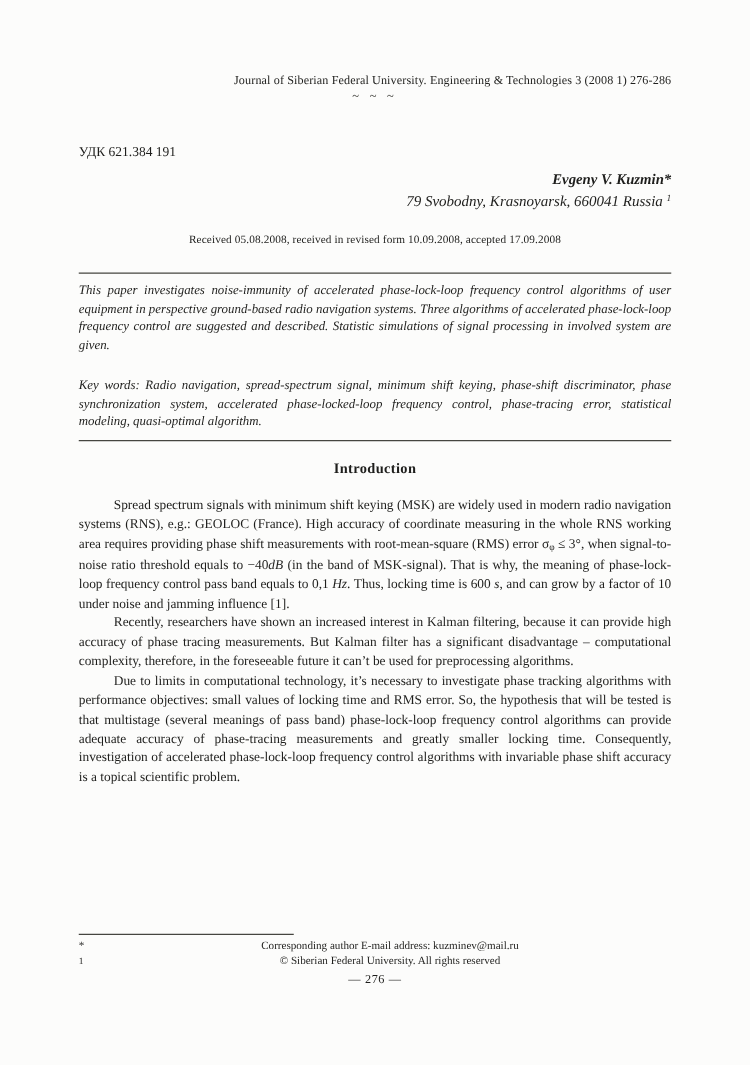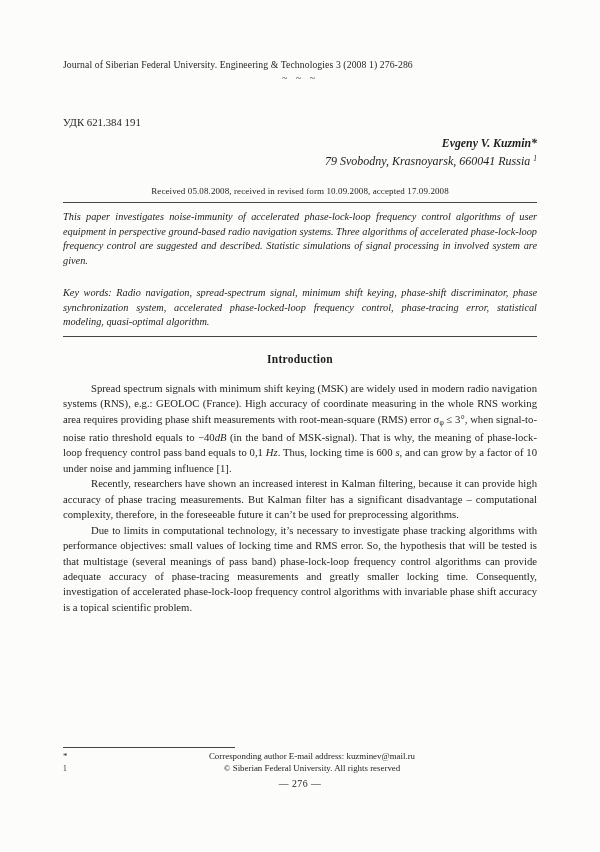--- a/index.html
+++ b/index.html
@@ -6,31 +6,31 @@
   .page {
     position: relative;
     width: 600px; height: 852px;
     box-sizing: border-box;
     padding: 59px 63px 0 63px;
     background: #fcfcfb;
     color: #1e1e1c;
     font-family: "Liberation Serif", serif;
     overflow: hidden;
   }
-  .journal-line { font-size: 9.7px; text-align: left; letter-spacing: .1px; white-space: nowrap; }
+  .journal-line { font-size: 9.7px; text-align: right; letter-spacing: .1px; white-space: nowrap; }
   .header-sep { font-size: 10px; text-align: center; margin-top: 2px; letter-spacing: 3px; color: #44443f; }
   .udk { margin-top: 33px; font-size: 10.8px; }
   .article-title { margin-top: 15px; font-size: 15px; font-weight: bold; line-height: 26.5px; letter-spacing: .2px; }
   .article-title .title-line { display: block; }
   .author-block { margin-top: 8px; text-align: right; }
   .author-name { font-size: 11.8px; font-weight: bold; line-height: 15px; font-style: italic; }
   .author-line { font-size: 12px; font-style: italic; line-height: 16px; }
   .sup-mark { font-size: 7.5px; vertical-align: 4px; }
   .received {
-    margin-top: 17px; padding-bottom: 6px;
+    margin-top: 17px; padding-bottom: 22px;
     border-bottom: 1.2px solid #454540;
     font-size: 9px; text-align: center; letter-spacing: .1px;
   }
   .abstract { margin: 7px 0 18px; font-size: 10.3px; font-style: italic; line-height: 14.6px; text-align: justify; }
   .keywords {
     margin: 3px 0 0; padding-bottom: 6px;
     border-bottom: 1.2px solid #454540;
     font-size: 10.3px; font-style: italic; line-height: 14.4px; text-align: justify;
   }
   .section-heading { margin-top: 16px; font-size: 11.5px; font-weight: bold; text-align: center; letter-spacing: .3px; }

